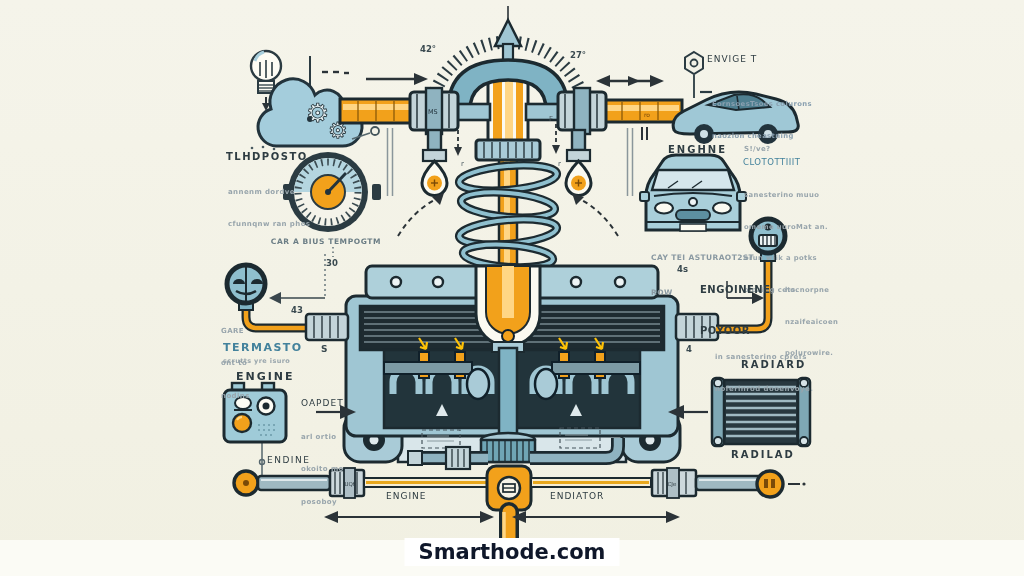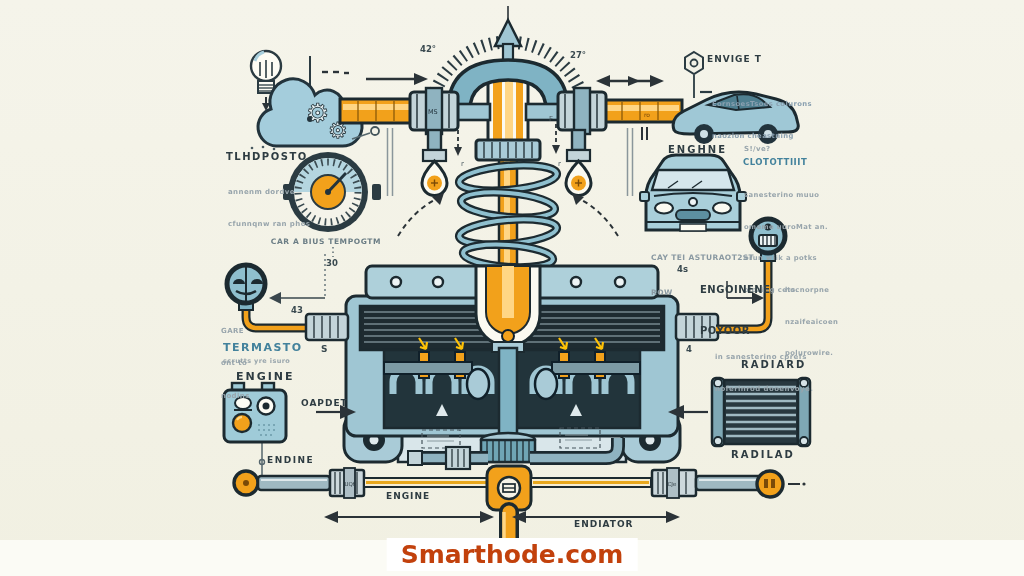--- a/index.html
+++ b/index.html
@@ -3,28 +3,28 @@
 <meta charset="utf-8">
 <style>
   html,body{margin:0;padding:0;background:#888;}
   .stage{position:relative;width:1024px;height:576px;overflow:hidden;
          background:linear-gradient(#f5f4ea,#f1f0e2);
          font-family:"DejaVu Sans","Liberation Sans",sans-serif;}
   .art{position:absolute;left:0;top:0;}
   .band{position:absolute;left:0;top:540px;width:1024px;height:36px;background:#fbfbf5;}
   .t{position:absolute;white-space:pre;color:#2e3c42;}
   .b{font-weight:bold;letter-spacing:1.5px;font-size:10px;}
-  .b2{font-weight:bold;letter-spacing:1px;font-size:9px;}
+  .b2{font-weight:normal;letter-spacing:1px;font-size:9px;}
   .sm{font-size:7px;color:#98a5ac;letter-spacing:.4px;line-height:1.55;font-weight:bold;}
   .teal{color:#43829c;}
   .grey{color:#8a99a2;}
   .num{font-weight:bold;font-size:8.5px;color:#3a4a50;}
   .ctr{transform:translateX(-50%);}
   .wm{position:absolute;left:512px;top:538px;transform:translateX(-50%);
-      background:#ffffff;padding:2px 14px;font-size:25px;font-weight:bold;color:#c2410c;text-align:center;}
+      background:#ffffff;padding:2px 14px;font-size:21px;font-weight:bold;color:#0f172a;text-align:center;}
   svg text{font-family:"DejaVu Sans","Liberation Sans",sans-serif;}
 </style>
 </head>
 <body>
 
 <div class="stage">
 
 <svg class="art" width="1024" height="576" viewBox="0 0 1024 576">
 
   <g>
@@ -458,20 +458,25 @@
   <div>ont to</div>
   <div>nodins</div>
 </div>
 
 <div class="t b teal" style="left:223px;top:341px;font-size:11px;">TERMASTO</div>
 <div class="t sm" style="left:223px;top:356px;font-size:6.5px;">scrutts yre isuro</div>
 
 <div class="t b" style="left:236px;top:370px;font-size:11px;letter-spacing:2px;">ENGINE</div>
 
 <div class="t b2" style="left:301px;top:398px;">OAPDET</div>
+<div class="t sm" style="left:301px;top:410px;">
+  <div>arl ortio</div>
+  <div>okoito mo</div>
+  <div>posoboy</div>
+</div>
 
 <div class="t b2" style="left:267px;top:455px;letter-spacing:1.5px;">ENDINE</div>
 
 <div class="t b2" style="left:707px;top:54px;">ENVIGE T</div>
 <div class="t sm" style="left:712px;top:78px;font-size:6.8px;color:#8aa0b0;">
   <div>EornsoesTsoes colurons</div>
   <div>naozion cheastning</div>
 </div>
 
 <div class="t b" style="left:668px;top:144px;letter-spacing:2px;">ENGHNE</div>
@@ -503,18 +508,18 @@
 
 <div class="t sm" style="left:715px;top:330px;">
   <div>in sanesterino cprefs</div>
   <div>noferinrod dooenvoye.</div>
 </div>
 
 <div class="t b" style="left:741px;top:359px;letter-spacing:2px;">RADIARD</div>
 <div class="t b" style="left:731px;top:449px;letter-spacing:2px;">RADILAD</div>
 
 <div class="t b2" style="left:386px;top:491px;letter-spacing:1px;">ENGINE</div>
-<div class="t b2" style="left:574px;top:491px;letter-spacing:1px;margin-top:28px;">ENDIATOR</div>
+<div class="t b2" style="left:550px;top:491px;letter-spacing:1px;">ENDIATOR</div>
 
 <div class="band"></div>
 <div class="wm">Smarthode.com</div>
 
 </div>
 
 </body></html>

